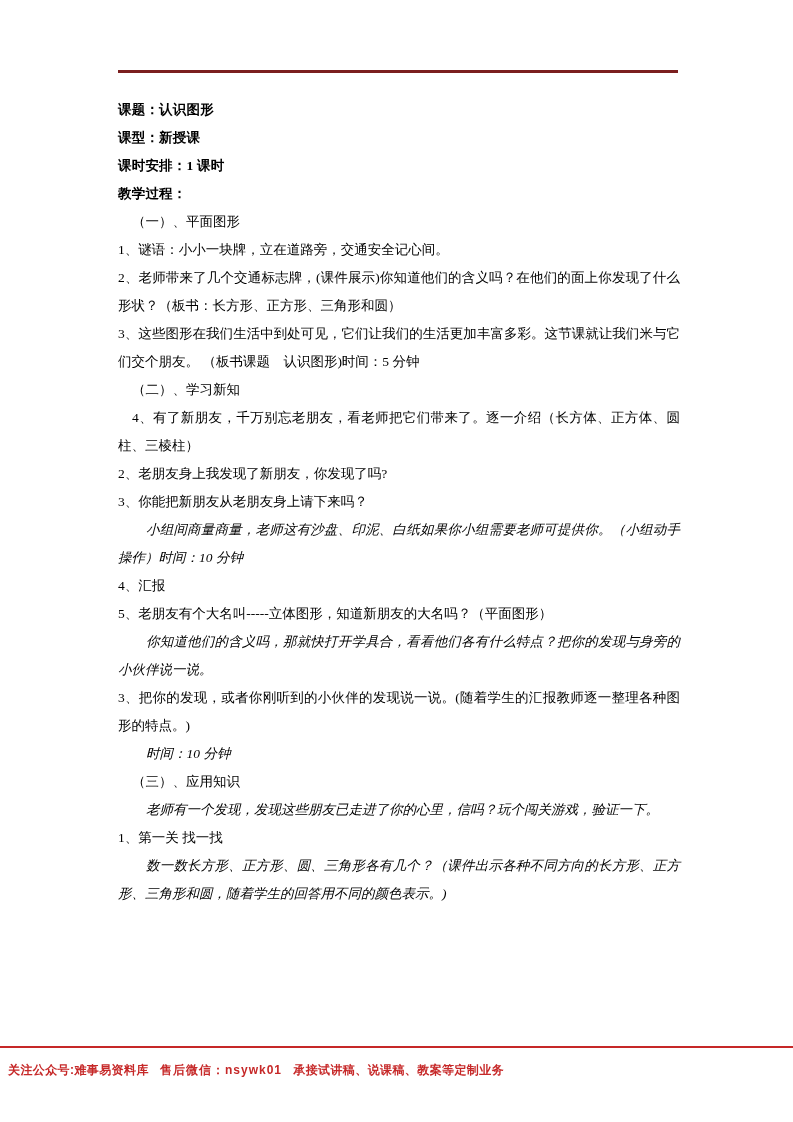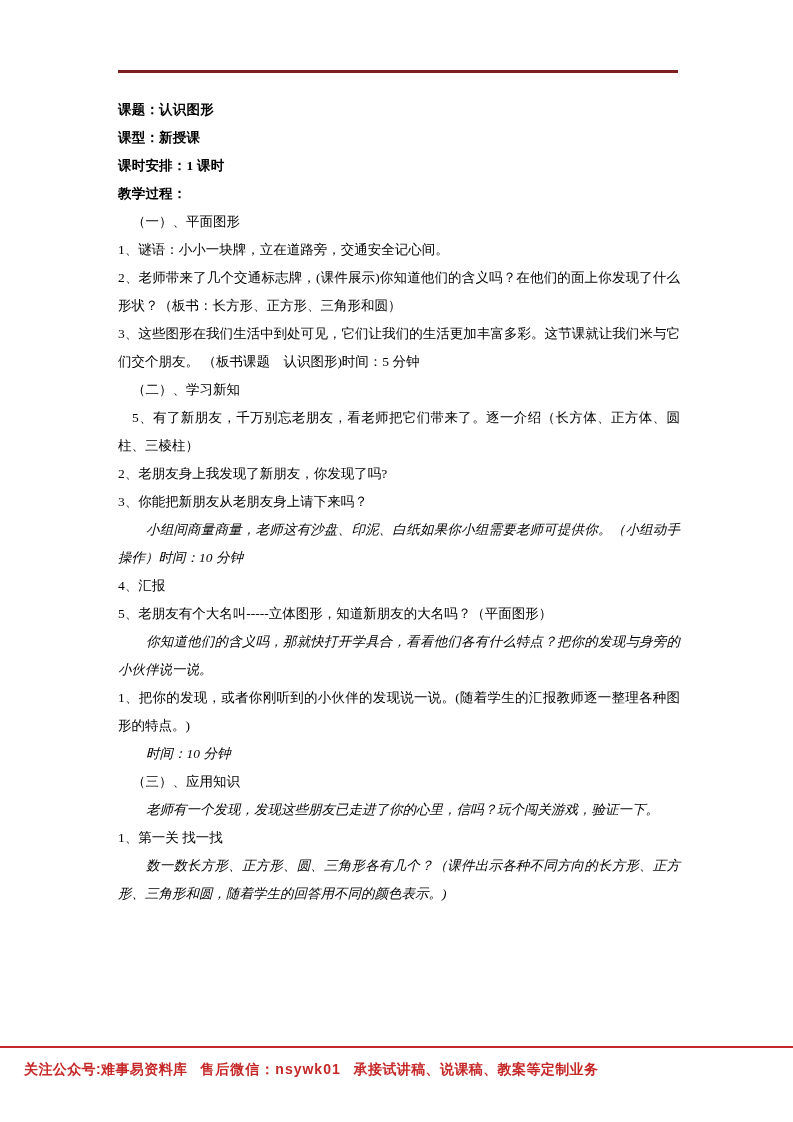--- a/index.html
+++ b/index.html
@@ -67,25 +67,24 @@
     height: 46px;
     border-top: 2px solid #c62828;
     box-sizing: border-box;
     display: flex;
     align-items: center;
     padding-left: 8px;
   }
   .footer-text {
     color: #c62828;
     font-weight: bold;
-    font-size: 14px;
+    font-size: 12px;
     font-family: "Liberation Sans", sans-serif;
     letter-spacing: 0.4px;
     white-space: nowrap;
-    margin-left: 16px;
   }
   .footer-text .seg2 { letter-spacing: 1px; }
 </style>
 </head>
 <body>
 
 <div class="page">
 
   <div class="top-rule"></div>
 
@@ -97,28 +96,28 @@
 
     <p class="line heading"><span class="label">课时安排：</span><span>1 课时</span></p>
 
     <p class="line heading"><span class="label">教学过程：</span></p>
 
     <p class="para ind1">（一）、平面图形</p>
     <p class="para">1、谜语：小小一块牌，立在道路旁，交通安全记心间。</p>
     <p class="para">2、老师带来了几个交通标志牌，(课件展示)你知道他们的含义吗？在他们的面上你发现了什么形状？（板书：长方形、正方形、三角形和圆）</p>
     <p class="para">3、这些图形在我们生活中到处可见，它们让我们的生活更加丰富多彩。这节课就让我们米与它们交个朋友。 （板书课题　认识图形)时间：5 分钟</p>
     <p class="para ind1">（二）、学习新知</p>
-    <p class="para ind1">5、有了新朋友，千万别忘老朋友，看老师把它们带来了。逐一介绍（长方体、正方体、圆柱、三棱柱）</p>
+    <p class="para ind1">4、有了新朋友，千万别忘老朋友，看老师把它们带来了。逐一介绍（长方体、正方体、圆柱、三棱柱）</p>
     <p class="para">2、老朋友身上我发现了新朋友，你发现了吗?</p>
     <p class="para">3、你能把新朋友从老朋友身上请下来吗？</p>
     <p class="para ind2">小组间商量商量，老师这有沙盘、印泥、白纸如果你小组需要老师可提供你。（小组动手操作）时间：10 分钟</p>
     <p class="para">4、汇报</p>
     <p class="para">5、老朋友有个大名叫-----立体图形，知道新朋友的大名吗？（平面图形）</p>
     <p class="para ind2">你知道他们的含义吗，那就快打开学具合，看看他们各有什么特点？把你的发现与身旁的小伙伴说一说。</p>
-    <p class="para">1、把你的发现，或者你刚听到的小伙伴的发现说一说。(随着学生的汇报教师逐一整理各种图形的特点。)</p>
+    <p class="para">3、把你的发现，或者你刚听到的小伙伴的发现说一说。(随着学生的汇报教师逐一整理各种图形的特点。)</p>
     <p class="para ind2">时间：10 分钟</p>
     <p class="para ind1">（三）、应用知识</p>
     <p class="para ind2">老师有一个发现，发现这些朋友已走进了你的心里，信吗？玩个闯关游戏，验证一下。</p>
     <p class="para">1、第一关  找一找</p>
     <p class="para ind2">数一数长方形、正方形、圆、三角形各有几个？（课件出示各种不同方向的长方形、正方形、三角形和圆，随着学生的回答用不同的颜色表示。)</p>
 
   </div>
 
   <div class="footer">
     <div class="footer-text"><span>关注公众号:难事易资料库</span>&nbsp;&nbsp;&nbsp;<span class="seg2">售后微信：nsywk01</span>&nbsp;&nbsp;&nbsp;<span>承接试讲稿、说课稿、教案等定制业务</span></div>

